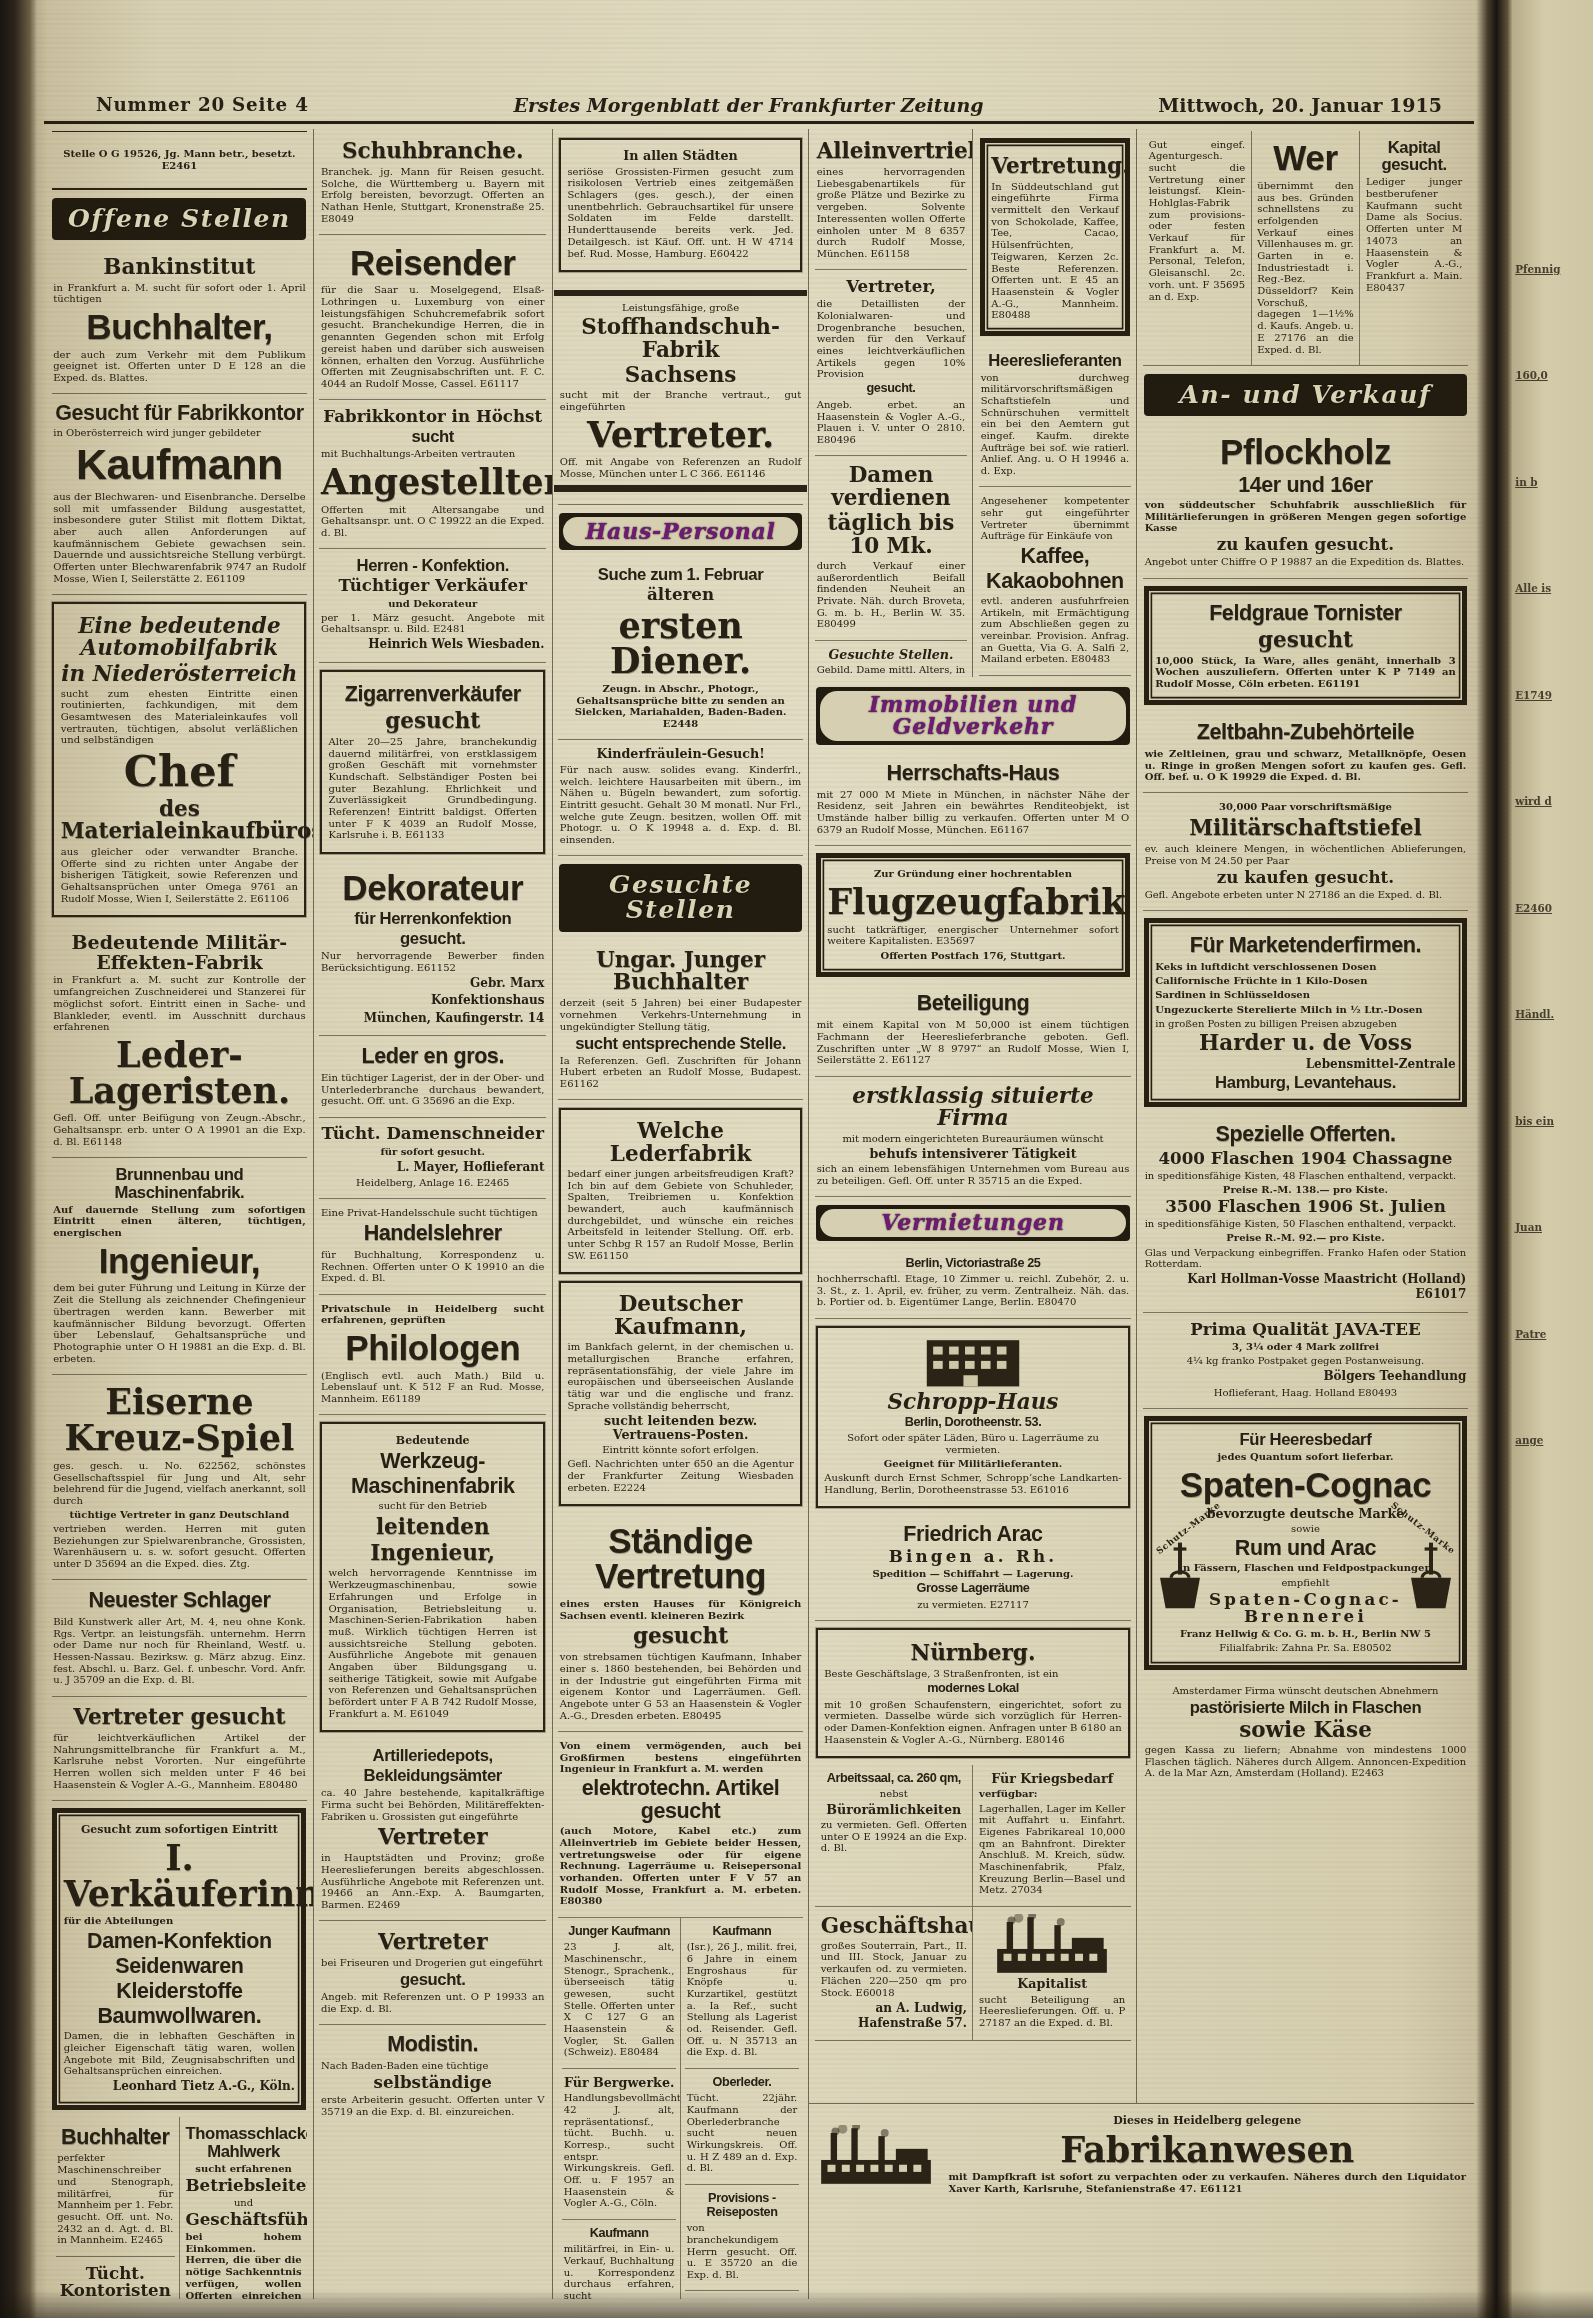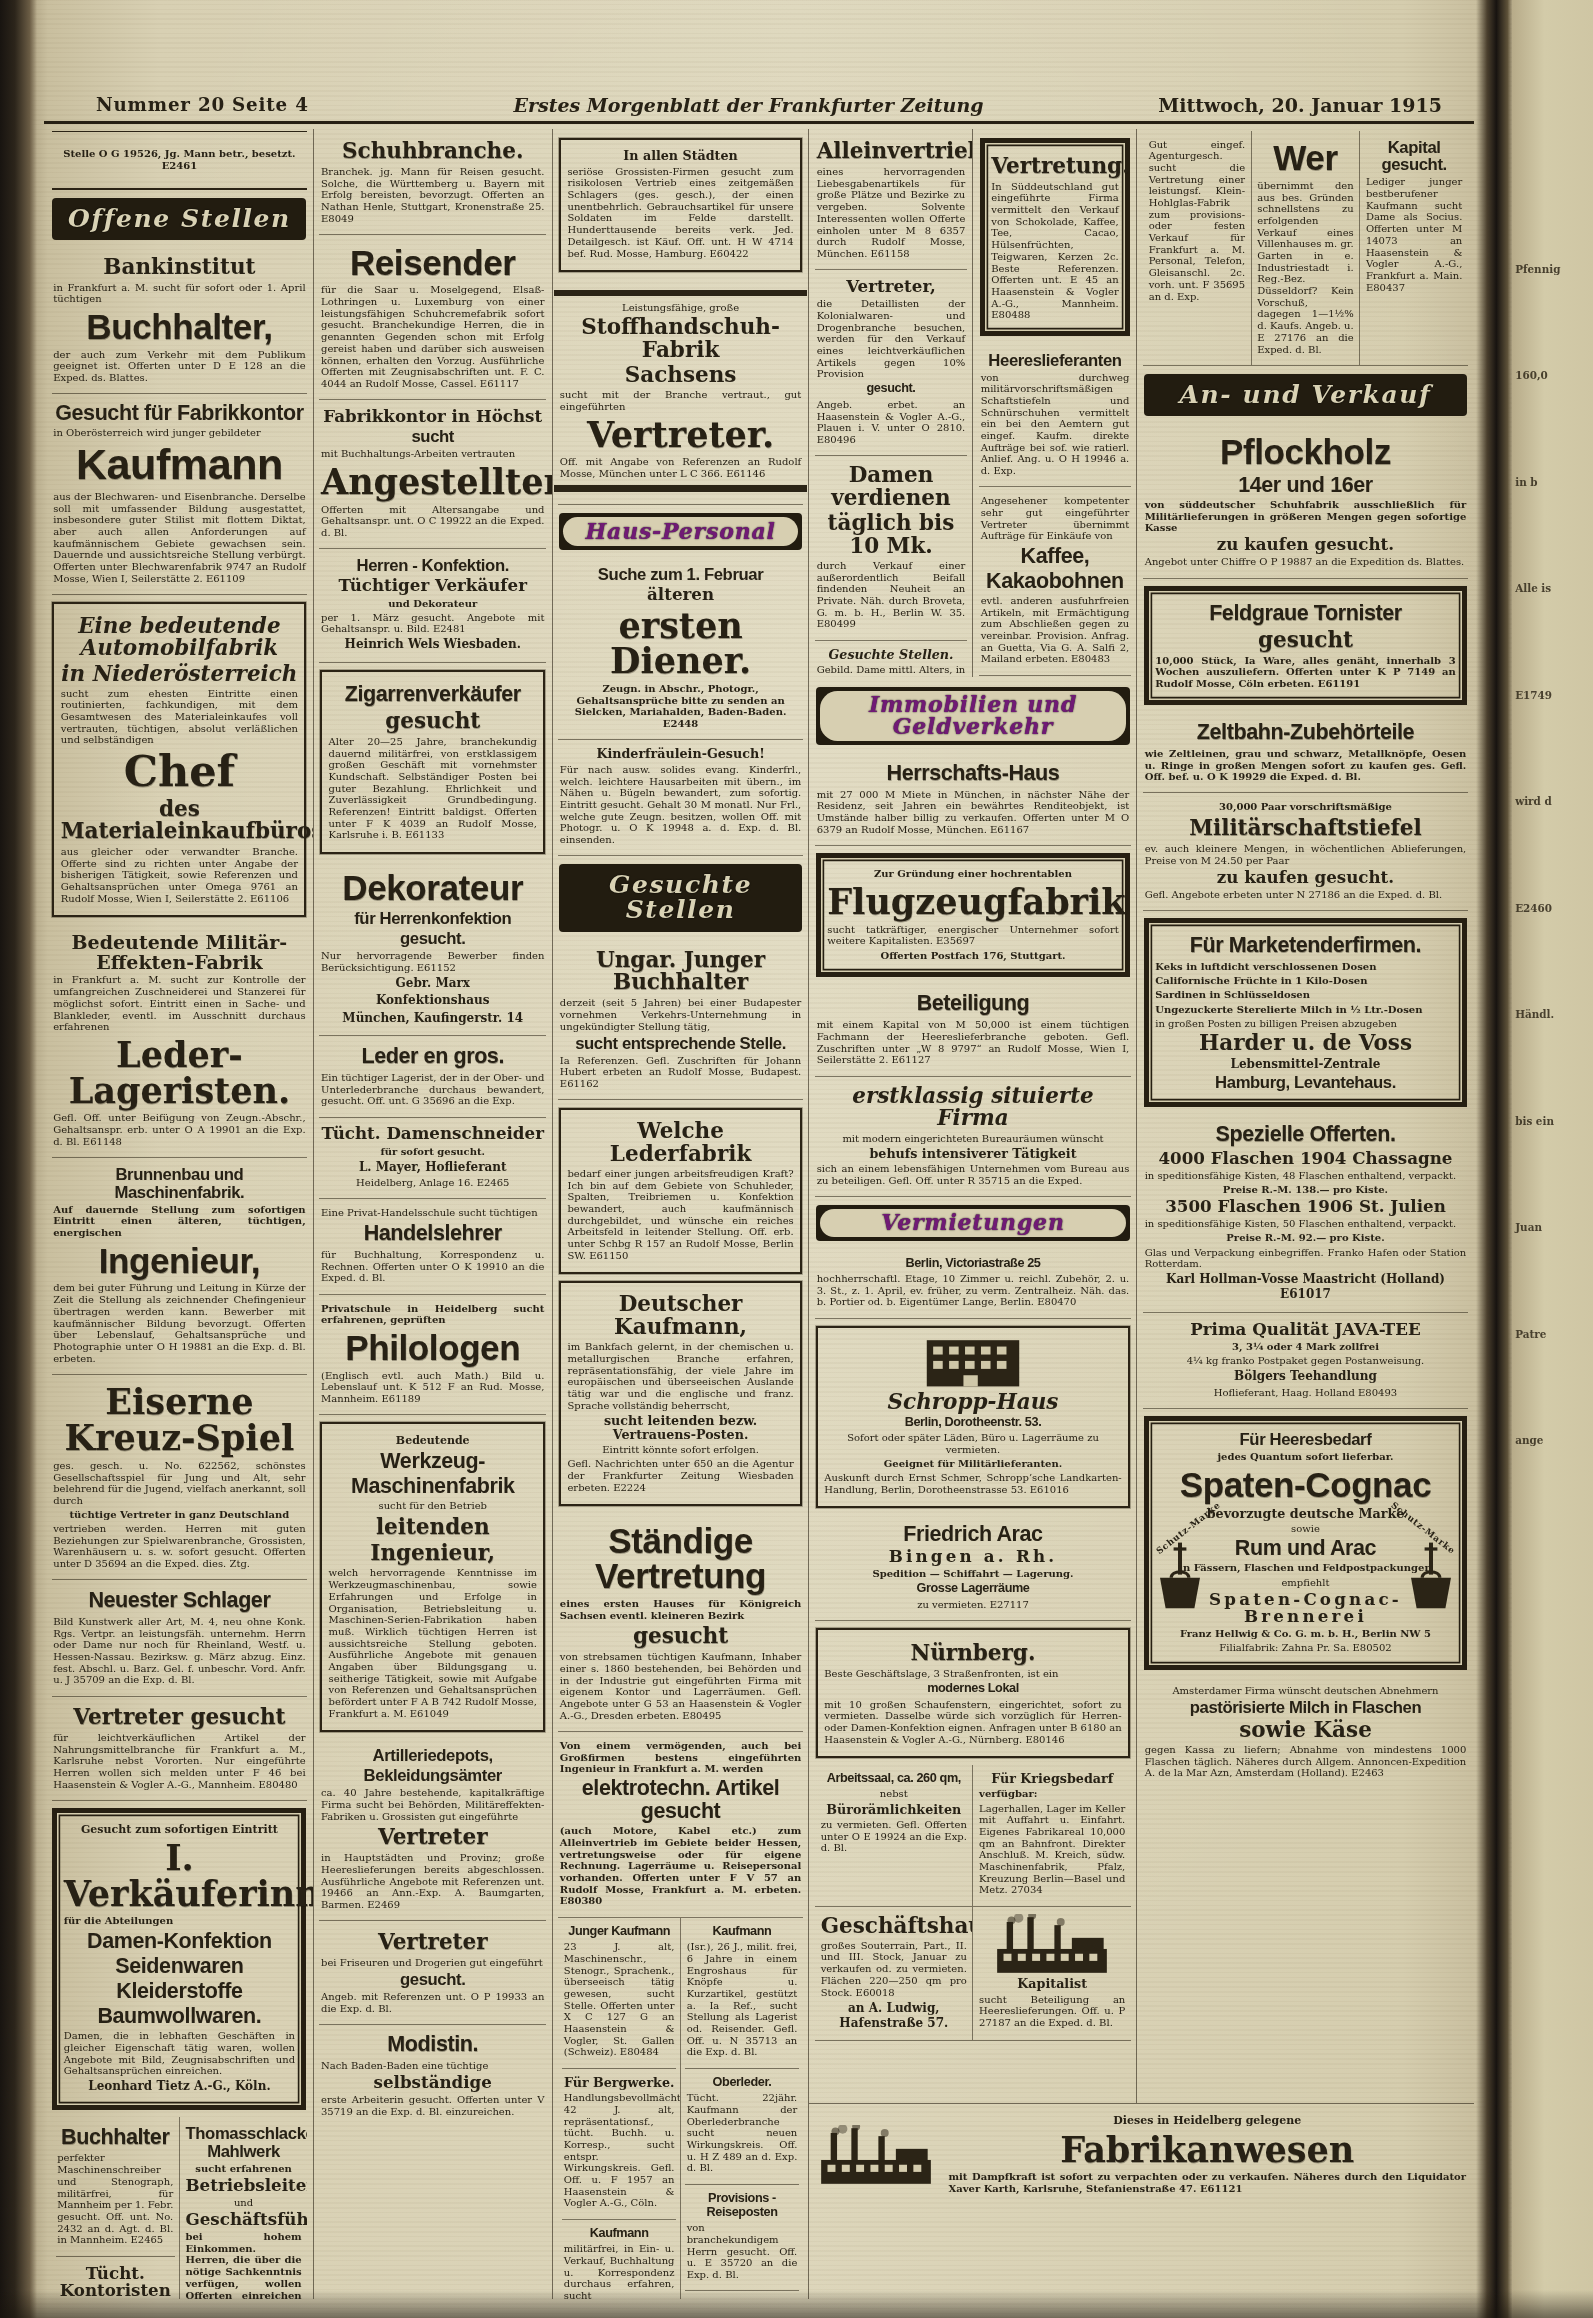--- a/index.html
+++ b/index.html
@@ -11,21 +11,21 @@
     radial-gradient(ellipse at 50% 35%,rgba(255,255,245,.16),transparent 65%);}
   
   .edge-left{position:absolute;left:0;top:0;width:37px;height:100%;
     background:linear-gradient(90deg,#181410 0,#2c251b 40%,#6b5d45 80%,transparent 100%);}
   .edge-bottom{position:absolute;left:0;bottom:0;width:100%;height:29px;
     background:linear-gradient(0deg,rgba(24,19,12,.55),transparent);}
   .gutter{position:absolute;left:1476px;top:0;width:37px;height:100%;
     background:linear-gradient(90deg,transparent,#4a3f2d 30%,#171310 55%,#5d5138 85%,#a6987722);}
   .sliver{position:absolute;left:1512px;top:0;width:81px;height:100%;overflow:hidden;
     background:linear-gradient(90deg,#b7ab89,#d3cba9 40%,#cfc6a4);padding-top:263px;box-sizing:border-box;}
-  .sliver .frag{font:700 10.4px/1.2 "DejaVu Serif",serif;color:#31291a;margin:0 0 94px 3.2px;white-space:nowrap;opacity:.85;}
+  .sliver .frag{font:700 10.4px/1.2 "DejaVu Serif",serif;color:#31291a;margin:0 0 94px 3.2px;white-space:nowrap;opacity:.85;text-decoration:underline;}
   
   .pagehead{position:absolute;left:48px;top:94px;width:1426px;height:27px;}
   .ph-left{position:absolute;left:48px;top:0;font:700 18.3px "DejaVu Serif",serif;letter-spacing:0.8px;}
   .ph-center{position:absolute;left:382px;width:637px;text-align:center;top:0;font:700 19px "DejaVu Serif",serif;font-style:italic;}
   .ph-right{position:absolute;right:32px;top:0;font:700 19px "DejaVu Serif",serif;}
   .headrule{position:absolute;left:44px;top:121px;width:1430px;height:3.2px;background:#261f13;}
   
   #cols{position:absolute;left:46px;top:129px;width:1428px;height:2170px;display:flex;overflow:hidden;}
   .col{box-sizing:border-box;padding:1.6px 5.6px;overflow:hidden;border-right:0.8px solid rgba(42,34,20,.6);}
   .colA{width:268px;}.colB{width:239px;}.colC{width:257px;}
@@ -46,21 +46,21 @@
   .p-h1{font:700 26px/1.02 "DejaVu Serif",serif;text-align:center;margin:4px 0;text-shadow:0.4px 0.5px 0 rgba(30,24,12,.35);}
   .p-h2{font:700 16.7px/1.06 "DejaVu Serif",serif;text-align:center;margin:2.4px 0;}
   .p-h3{font:700 12.7px/1.1 "DejaVu Serif",serif;text-align:center;margin:1.6px 0;}
   .sans{font-family:"Liberation Sans",sans-serif;letter-spacing:-0.4px;}
   .it{font-style:italic;}
   .xl{font-size:35px;}.xxl{font-size:43px;}.md{font-size:21.5px;}.smh{font-size:19px;}
   .sp{letter-spacing:3.2px;}
   .p-k{font:700 11px/1.2 "DejaVu Serif",serif;text-align:center;margin:1.6px 0;}
   .p-body{font:10px/1.17 "DejaVu Serif",serif;text-align:justify;margin:2.4px 0;}
   .p-body.c{text-align:center;}.p-body.b{font-weight:700;}
-  .p-sig{font:700 12px/1.25 "DejaVu Serif",serif;text-align:center;margin:2.4px 0;}
+  .p-sig{font:700 12px/1.25 "DejaVu Serif",serif;text-align:right;margin:2.4px 0;}
   .p-rule{height:6.4px;background:#2b2416;margin:5.6px -5.6px;}
   .banner{background:#221c10;color:#d9d2b4;text-align:center;font:700 italic 25px/1 "DejaVu Serif",serif;
     padding:8px 3.2px 9.6px;margin:8px 0.8px;letter-spacing:1.6px;border-radius:4px;text-shadow:0 0 1.6px #000;}
   .banner.outline{padding:4px;}
   .banner.outline .pill{display:block;background:#d7cfb1;color:#701a75;border-radius:17.5px;padding:2.4px 8px 4px;
     font-size:22px;letter-spacing:0.8px;}
   .split{display:flex;border-bottom:0.8px solid rgba(42,34,20,.55);}
   .split>.scol{flex:1;padding:0 4px;overflow:hidden;}
   .split>.scol+.scol{border-left:0.8px solid rgba(42,34,20,.55);}
   

